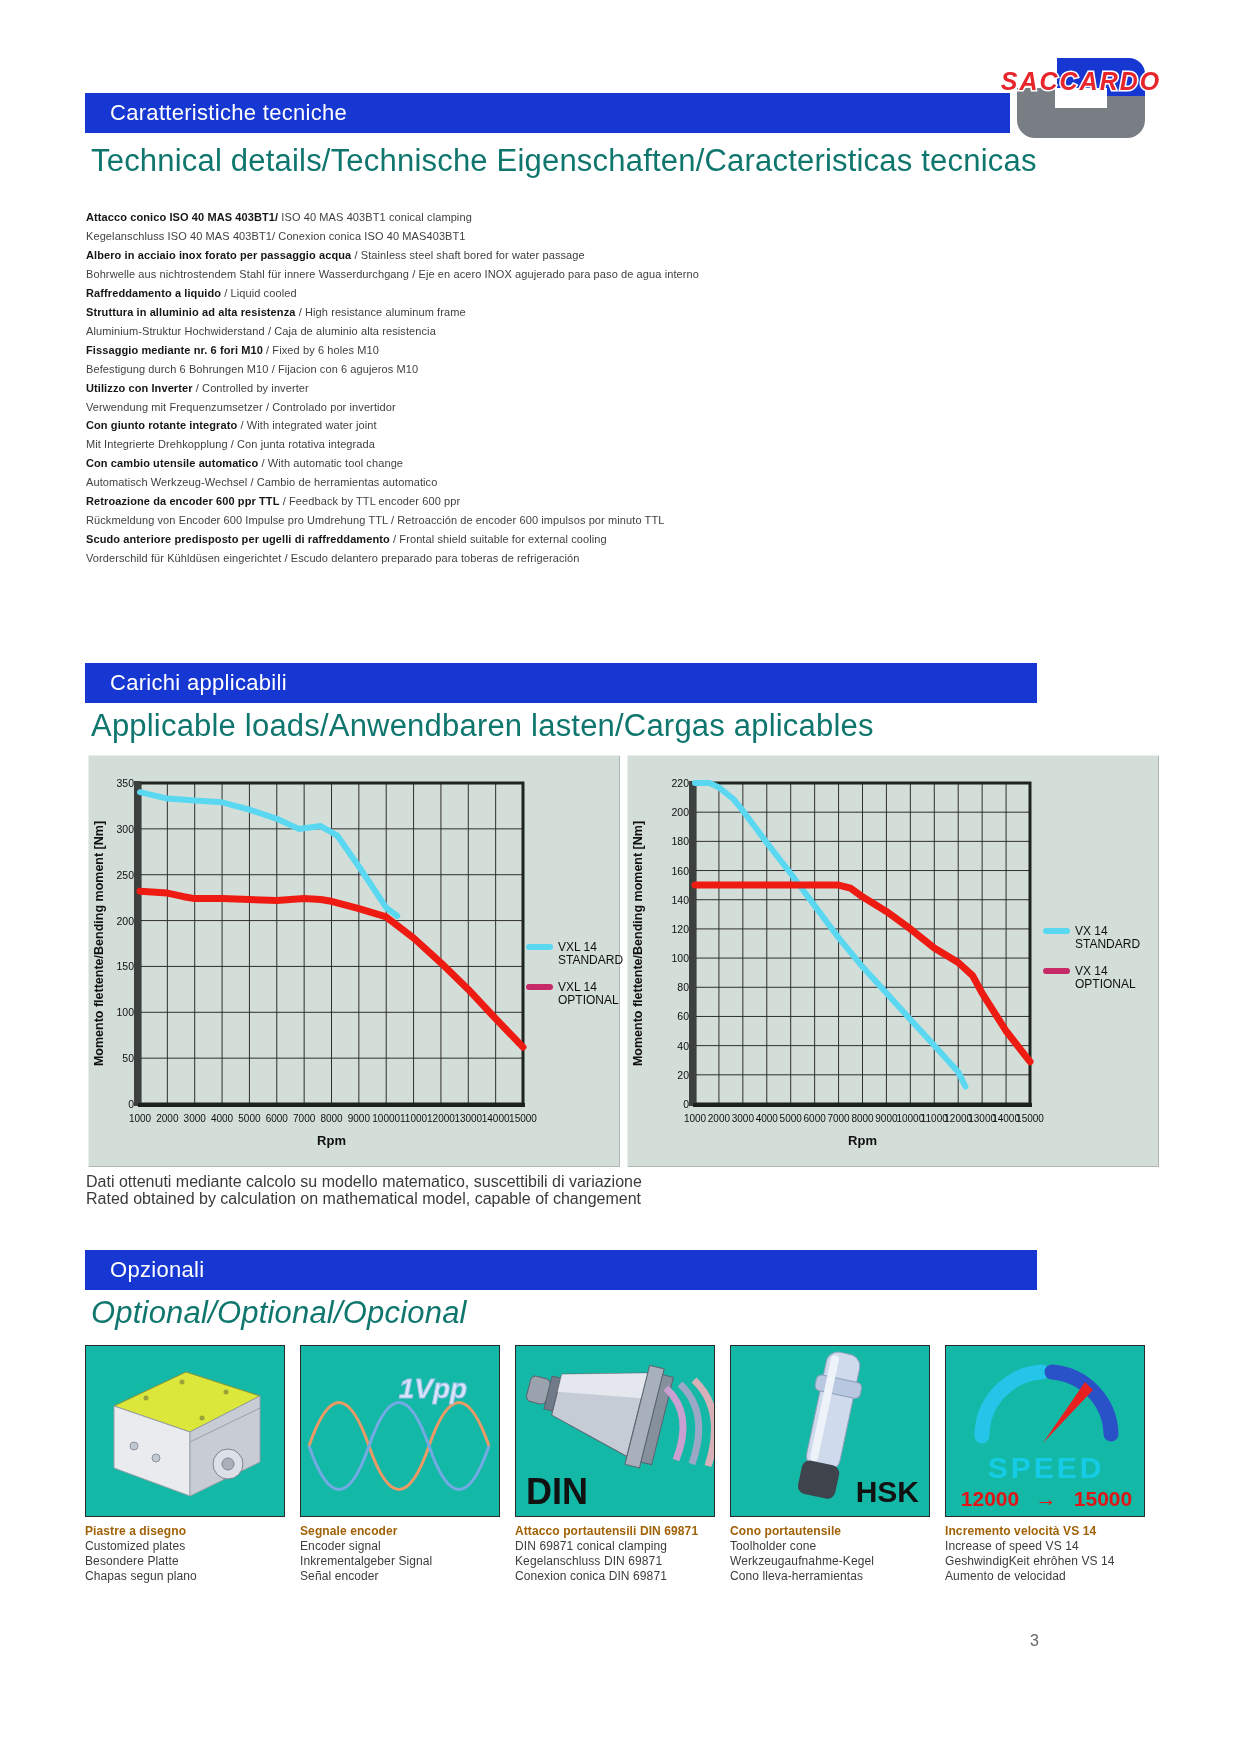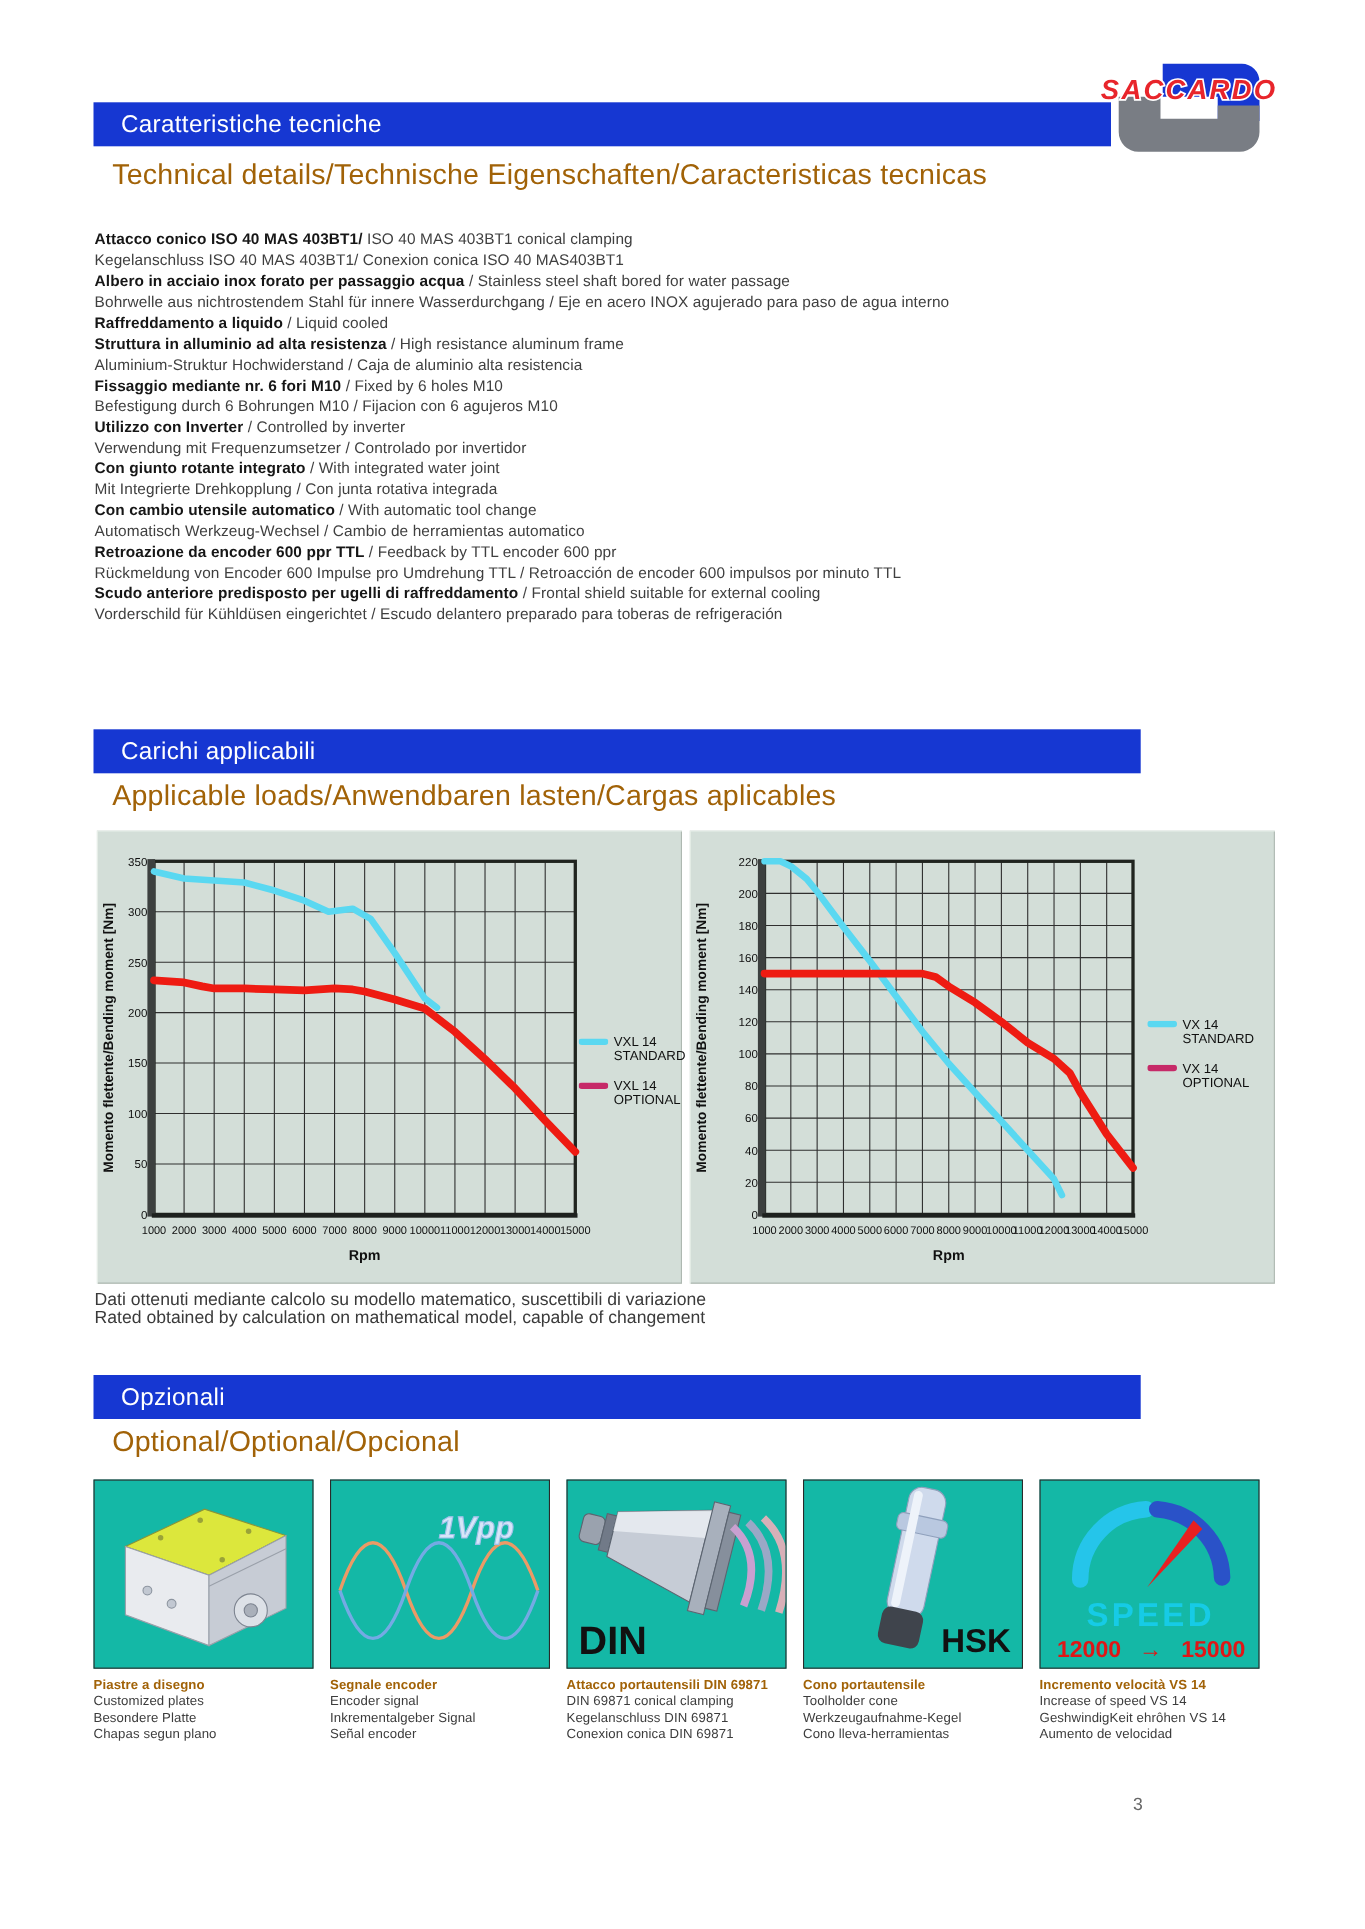--- a/index.html
+++ b/index.html
@@ -1,23 +1,23 @@
 <!DOCTYPE html>
 <html><head>
 <meta charset="utf-8">
 <style>
   html,body{margin:0;padding:0;background:#888;}
   .page{position:relative;width:1241px;height:1754px;background:#fff;overflow:hidden;
         font-family:"Liberation Sans",sans-serif;color:#222;}
   .section-bar{position:absolute;left:85px;height:40px;background:#1637d2;color:#fff;
         font-size:22px;line-height:40px;padding-left:25px;letter-spacing:.3px;box-sizing:border-box;}
-  .section-sub{position:absolute;left:102px;color:#a16207;font-size:26px;letter-spacing:.2px;}
+  .section-sub{position:absolute;left:91px;color:#0f766e;font-size:31px;letter-spacing:.2px;}
   
   .spec-list{position:absolute;left:86px;top:208px;width:960px;}
-  .spec{font-size:14px;line-height:18.95px;color:#3f3f3f;letter-spacing:.1px;white-space:nowrap;}
+  .spec{font-size:11px;line-height:18.95px;color:#3f3f3f;letter-spacing:.1px;white-space:nowrap;}
   .spec b{color:#161616;}
   
   .chart-block{position:absolute;top:755px;width:532px;height:412px;}
   .chart-panel{position:absolute;left:0;top:0;width:532px;height:412px;background:#d3ded8;
         box-shadow:inset 1px 1px 0 #e8efe9, inset -1px -1px 0 #aeb8b1;}
   .chart-svg{position:absolute;left:0;top:0;}
   .grid{stroke:#2f2f2f;stroke-width:1;}
   .frame{fill:none;stroke:#20241f;stroke-width:3;}
   .frame-left{fill:#3c403f;}
   .frame-bot{fill:#1d211e;}
@@ -273,21 +273,21 @@
   </div>
 
   <div class="notes">
     <div>Dati ottenuti mediante calcolo su modello matematico, suscettibili di variazione</div>
     <div>Rated obtained by calculation on mathematical model, capable of changement</div>
   </div>
 
   <div class="section-bar" style="top:1250px;width:952px;">
     <span>Opzionali</span>
   </div>
-  <div class="section-sub" style="top:1295px;">Optional/Optional/Opcional</div>
+  <div class="section-sub" style="top:1295px;font-style:italic;">Optional/Optional/Opcional</div>
 
   <div class="card" style="left:85px;">
     <div class="card-img">
       <svg width="198" height="170" viewBox="0 0 198 170">
         <polygon points="28,60 100,26 174,50 104,86" fill="#dce73c" stroke="#8a9338"></polygon>
         <polygon points="28,60 104,86 104,150 28,122" fill="#e9ebef" stroke="#9aa0aa"></polygon>
         <polygon points="104,86 174,50 174,116 104,150" fill="#c7ccd5" stroke="#9aa0aa"></polygon>
         <circle cx="142" cy="118" r="15" fill="#dde1e7" stroke="#7d8490"></circle>
         <circle cx="142" cy="118" r="6" fill="#aab0ba" stroke="#7d8490"></circle>
         <circle cx="60" cy="52" r="2.5" fill="#9aa338"></circle>

